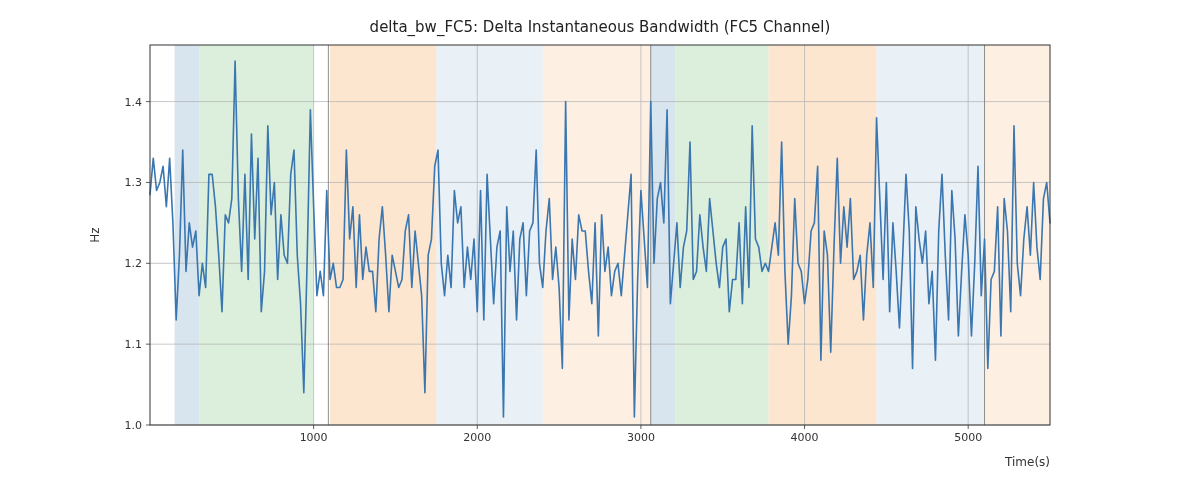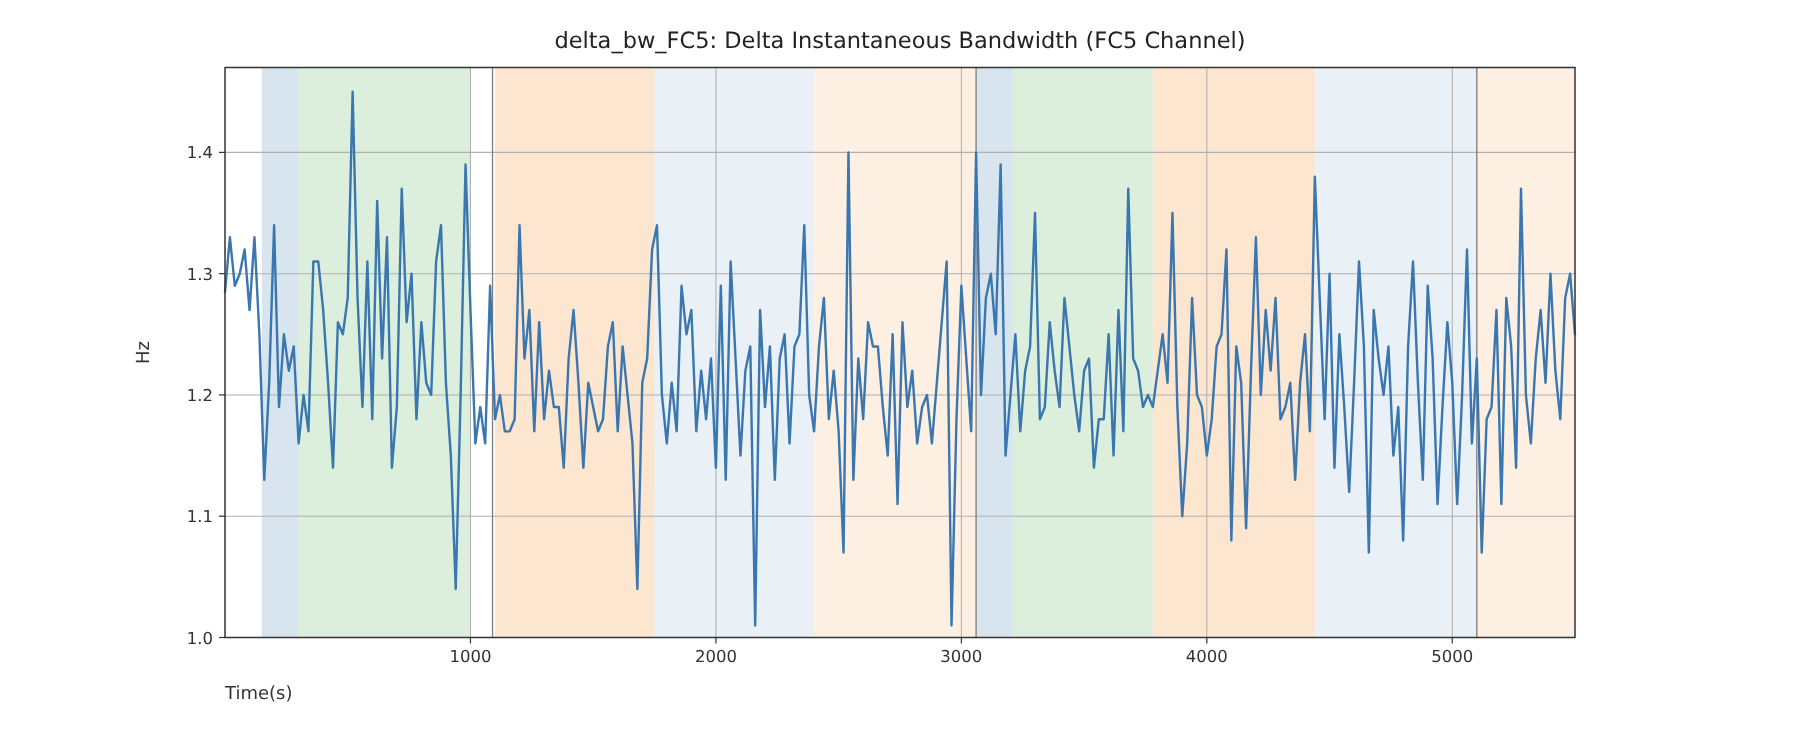--- a/index.html
+++ b/index.html
@@ -35,21 +35,21 @@
   }
   .axes svg {
     position: absolute;
     inset: 0;
     overflow: visible;
   }
   .xlabel {
     position: absolute;
     left: 150px;
     width: 900px;
-    text-align: left;
+    text-align: right;
     top: 455px;
     font-size: 12px;
   }
   .ylabel {
     position: absolute;
     left: 95px;
     top: 235px;
     transform: translate(-50%, -50%) rotate(-90deg);
     font-size: 12px;
   }

